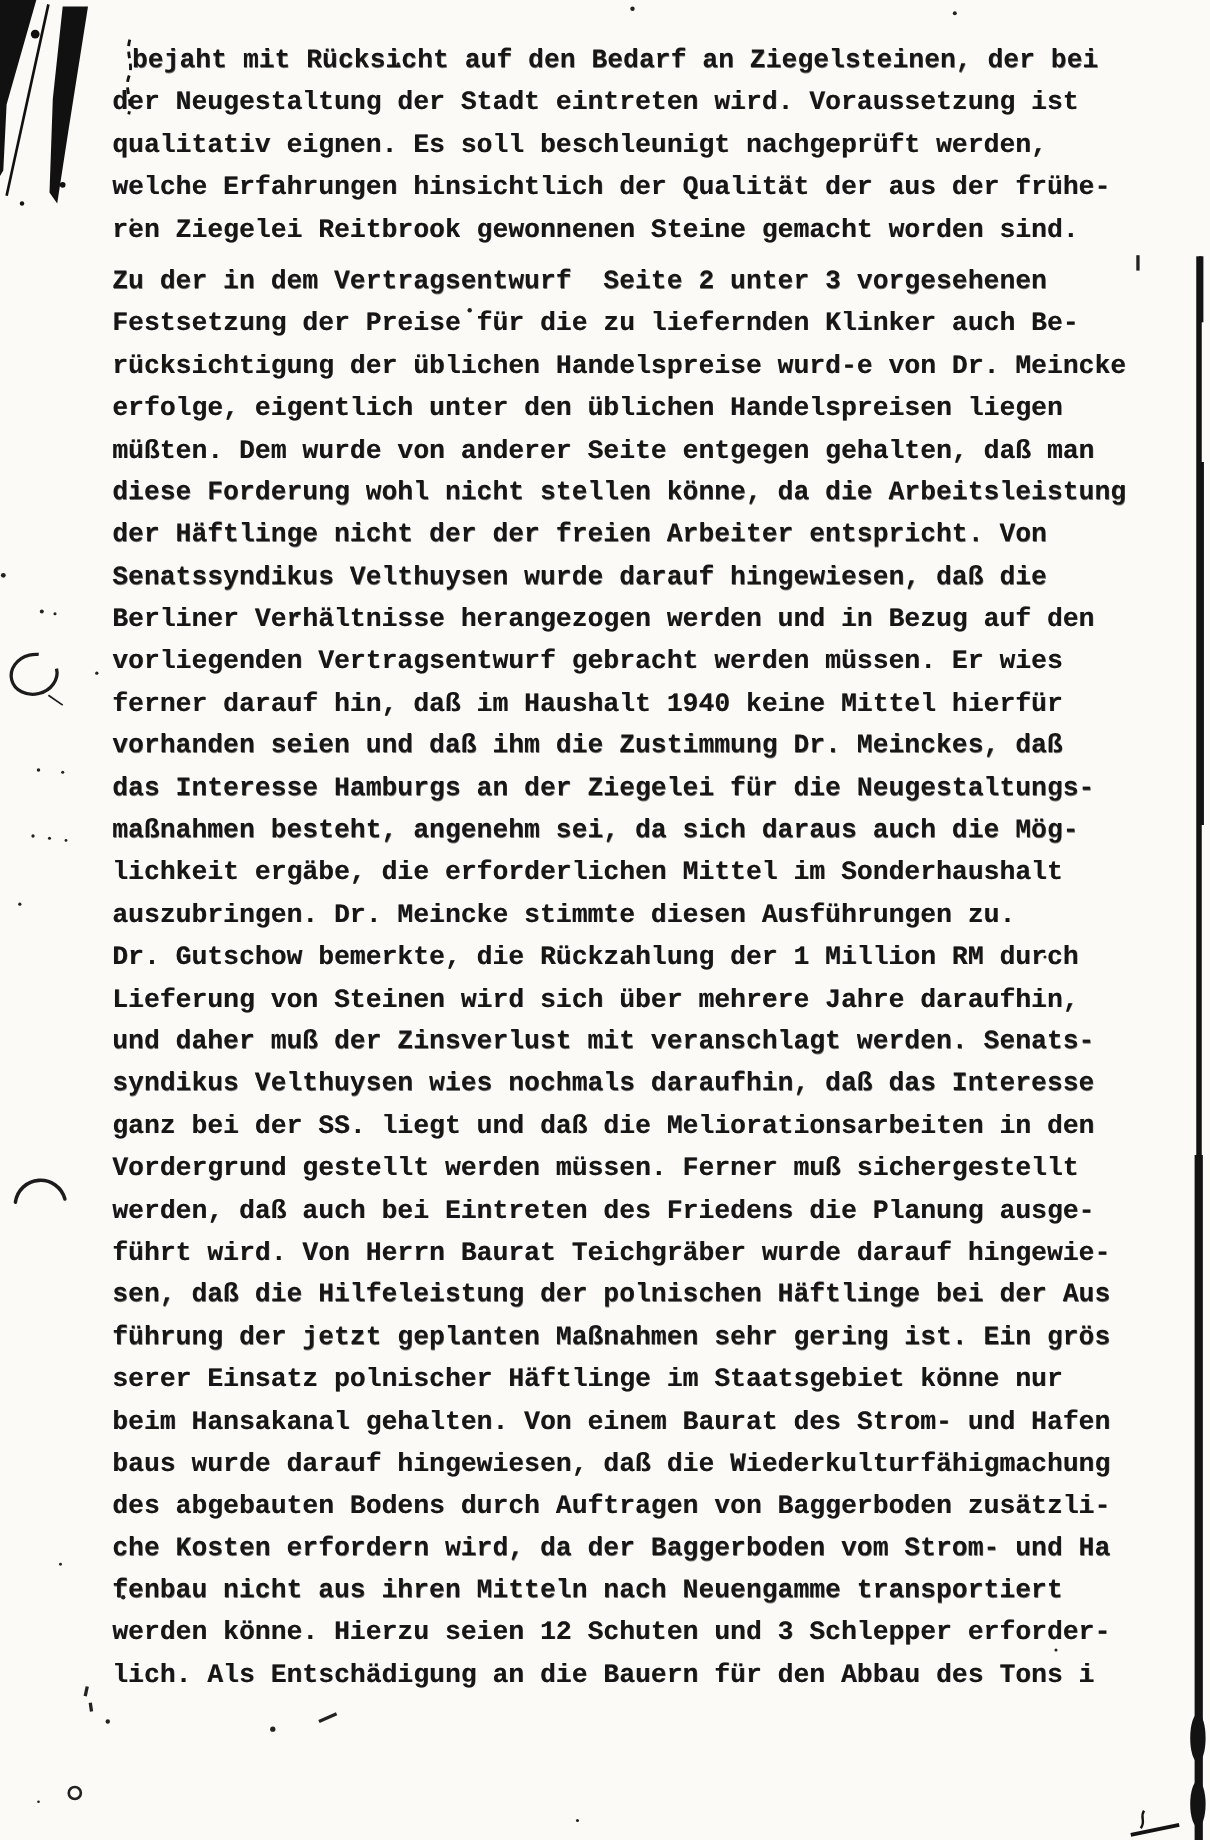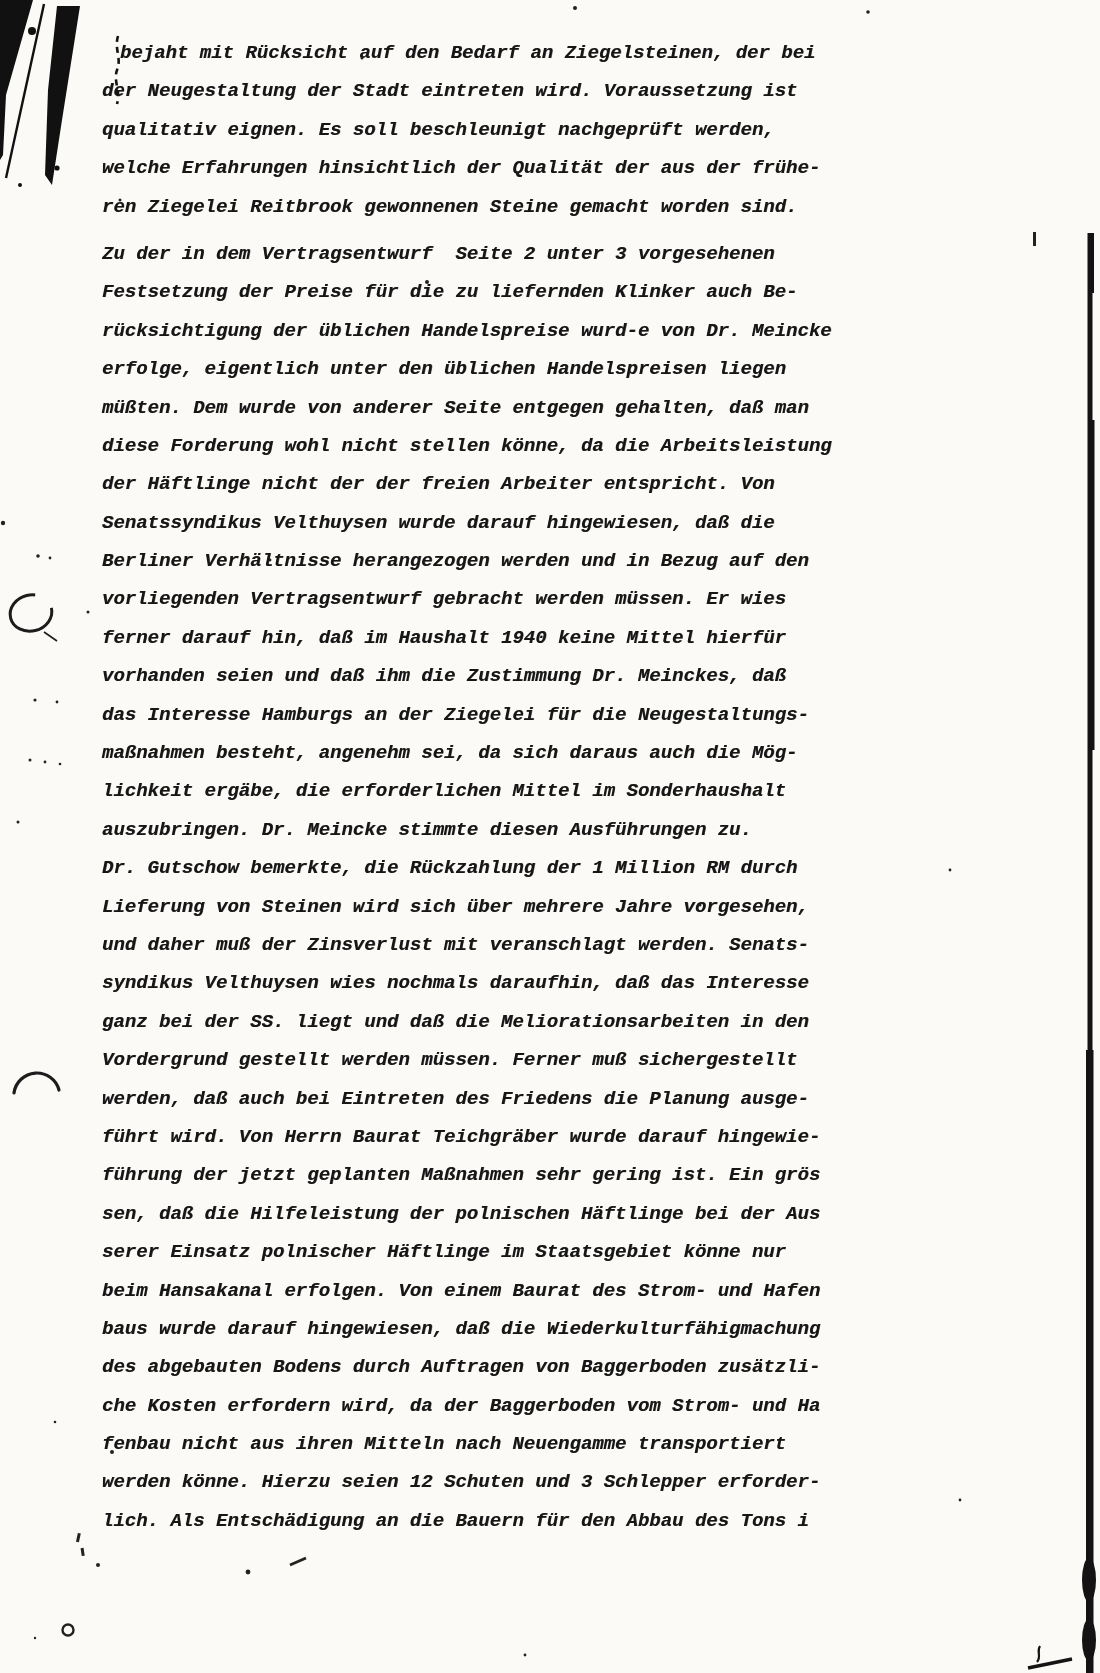--- a/index.html
+++ b/index.html
@@ -9,26 +9,25 @@
     background:var(--paper);
     font-family:"Liberation Mono", monospace;
   }
   .page{position:absolute;inset:0;}
   .text{
     position:absolute;left:102px;top:42px;width:998px;
     color:var(--ink);
   }
   .line{
     height:38.4px;
-    font-size:19px;
+    font-size:24px;
     font-weight:700;
     white-space:pre;
     letter-spacing:0;
     text-shadow:0.4px 0.4px 0 rgba(10,10,10,.55);
-    font-style:italic;
   }
   .para-1 .line:first-child{padding-left:18px;}
   .para-2{margin-top:9px;}
   .artifacts{position:absolute;left:0;top:0;width:1100px;height:1673px;pointer-events:none;}
 </style>
 </head>
 <body>
 
 <div class="page">
 
@@ -51,31 +50,31 @@
         <div class="line">Senatssyndikus Velthuysen wurde darauf hingewiesen, daß die</div>
         <div class="line">Berliner Verhältnisse herangezogen werden und in Bezug auf den</div>
         <div class="line">vorliegenden Vertragsentwurf gebracht werden müssen. Er wies</div>
         <div class="line">ferner darauf hin, daß im Haushalt 1940 keine Mittel hierfür</div>
         <div class="line">vorhanden seien und daß ihm die Zustimmung Dr. Meinckes, daß</div>
         <div class="line">das Interesse Hamburgs an der Ziegelei für die Neugestaltungs-</div>
         <div class="line">maßnahmen besteht, angenehm sei, da sich daraus auch die Mög-</div>
         <div class="line">lichkeit ergäbe, die erforderlichen Mittel im Sonderhaushalt</div>
         <div class="line">auszubringen. Dr. Meincke stimmte diesen Ausführungen zu.</div>
         <div class="line">Dr. Gutschow bemerkte, die Rückzahlung der 1 Million RM durch</div>
-        <div class="line">Lieferung von Steinen wird sich über mehrere Jahre vorgesehen,</div>
+        <div class="line">Lieferung von Steinen wird sich über mehrere Jahre daraufhin,</div>
         <div class="line">und daher muß der Zinsverlust mit veranschlagt werden. Senats-</div>
         <div class="line">syndikus Velthuysen wies nochmals daraufhin, daß das Interesse</div>
         <div class="line">ganz bei der SS. liegt und daß die Meliorationsarbeiten in den</div>
         <div class="line">Vordergrund gestellt werden müssen. Ferner muß sichergestellt</div>
         <div class="line">werden, daß auch bei Eintreten des Friedens die Planung ausge-</div>
         <div class="line">führt wird. Von Herrn Baurat Teichgräber wurde darauf hingewie-</div>
+        <div class="line">sen, daß die Hilfeleistung der polnischen Häftlinge bei der Aus</div>
         <div class="line">führung der jetzt geplanten Maßnahmen sehr gering ist. Ein grös</div>
-        <div class="line">sen, daß die Hilfeleistung der polnischen Häftlinge bei der Aus</div>
         <div class="line">serer Einsatz polnischer Häftlinge im Staatsgebiet könne nur</div>
-        <div class="line">beim Hansakanal erfolgen. Von einem Baurat des Strom- und Hafen</div>
+        <div class="line">beim Hansakanal gehalten. Von einem Baurat des Strom- und Hafen</div>
         <div class="line">baus wurde darauf hingewiesen, daß die Wiederkulturfähigmachung</div>
         <div class="line">des abgebauten Bodens durch Auftragen von Baggerboden zusätzli-</div>
         <div class="line">che Kosten erfordern wird, da der Baggerboden vom Strom- und Ha</div>
         <div class="line">fenbau nicht aus ihren Mitteln nach Neuengamme transportiert</div>
         <div class="line">werden könne. Hierzu seien 12 Schuten und 3 Schlepper erforder-</div>
         <div class="line">lich. Als Entschädigung an die Bauern für den Abbau des Tons i</div>
       </div>
   </div>
 
   <svg class="artifacts" viewBox="0 0 1100 1673" xmlns="http://www.w3.org/2000/svg">

